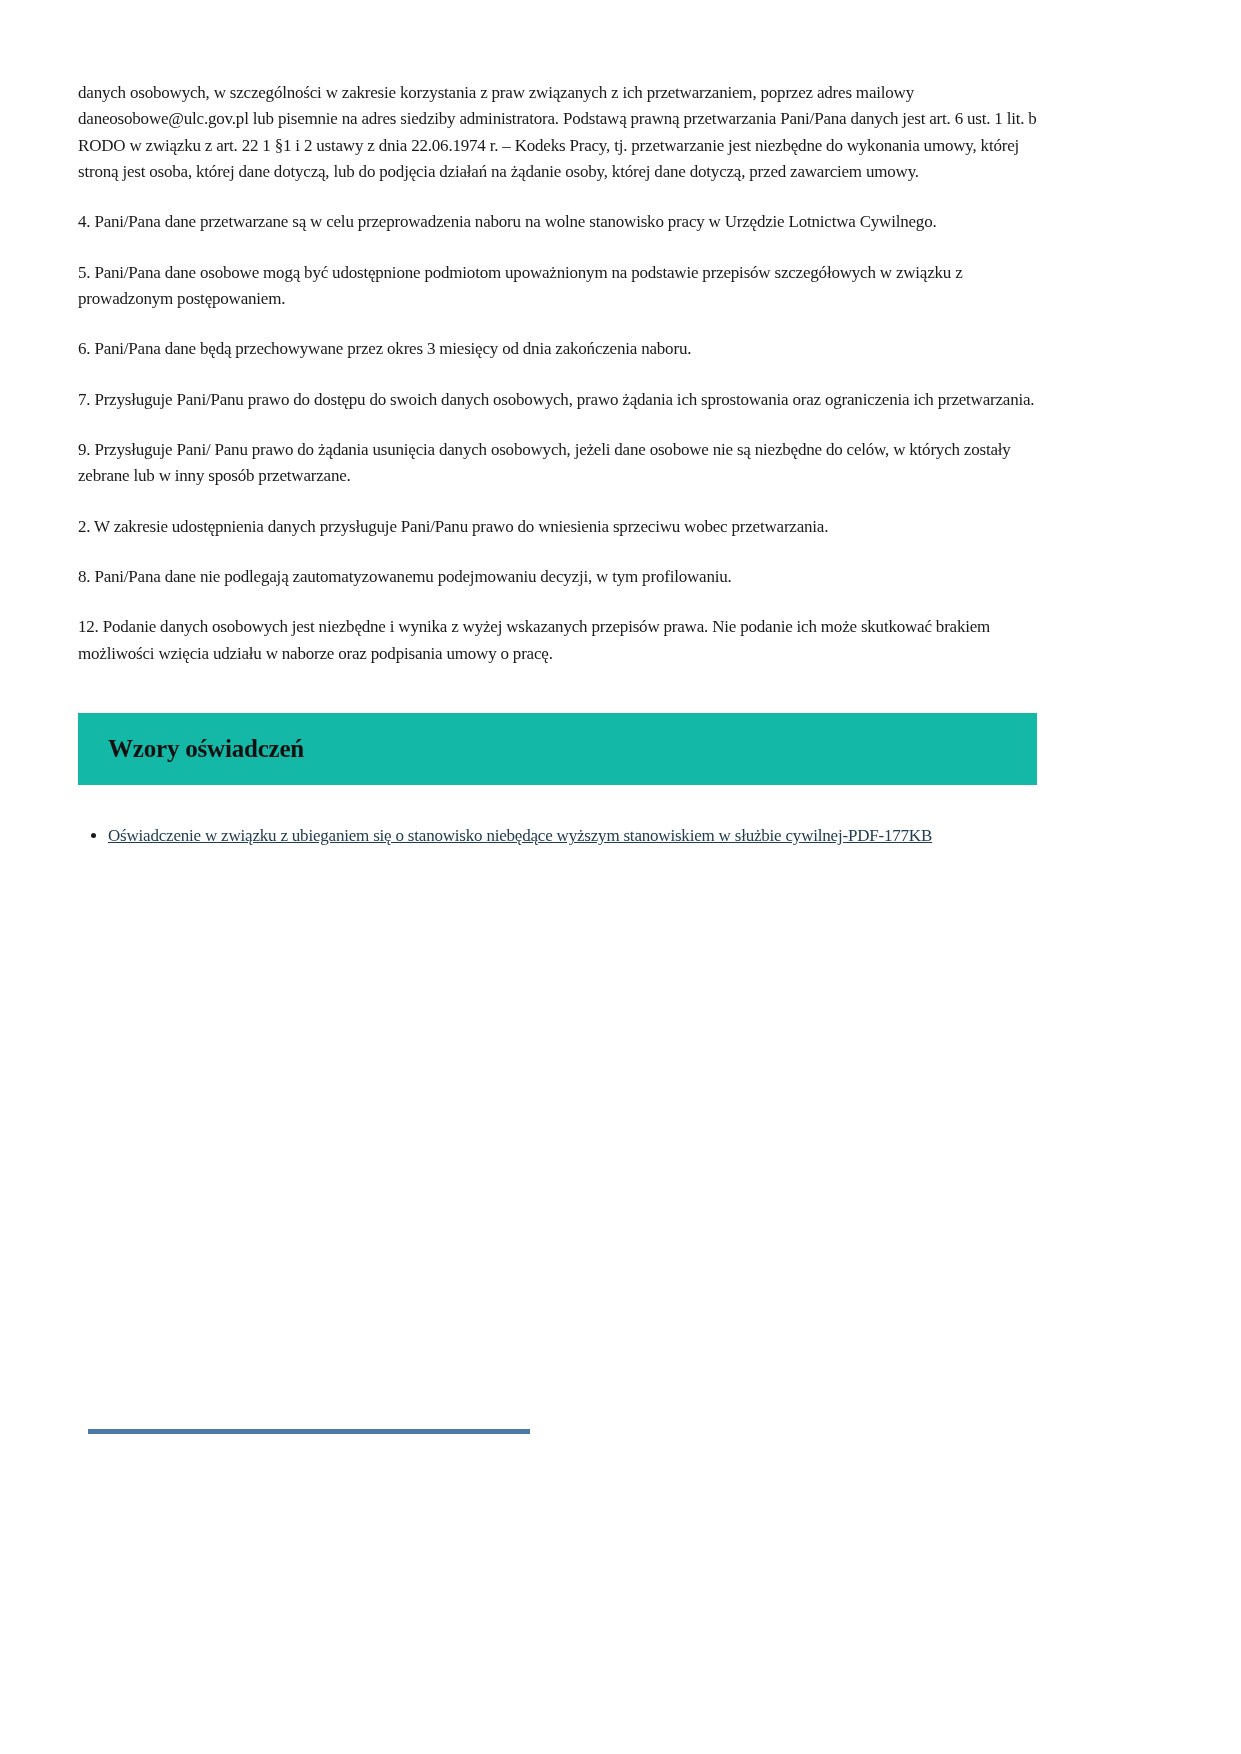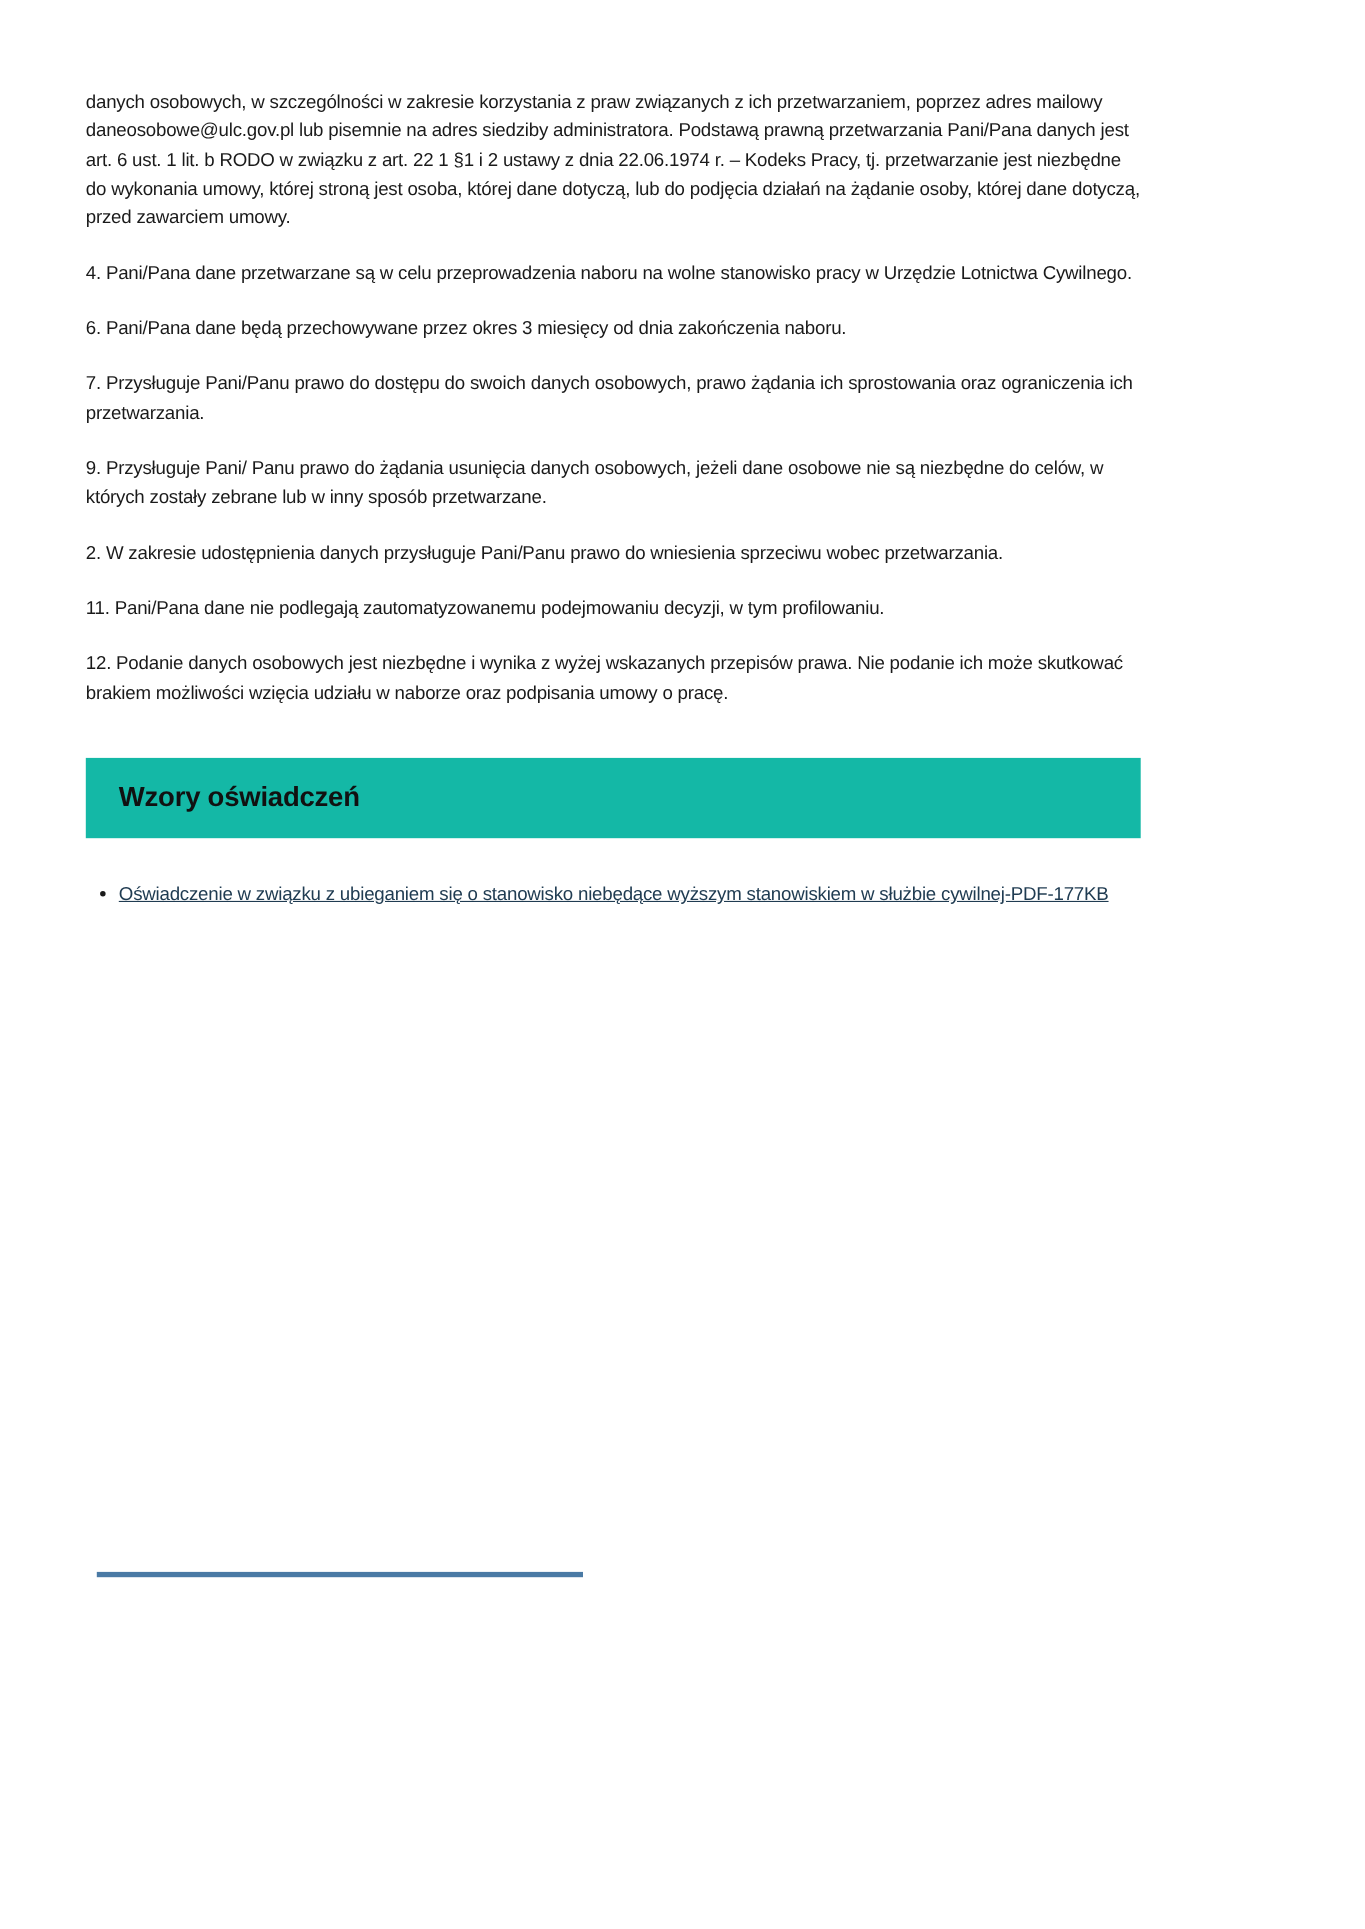--- a/index.html
+++ b/index.html
@@ -8,20 +8,21 @@
     height: 1754px;
     background: #ffffff;
     font-family: "Liberation Sans", "DejaVu Sans", sans-serif;
     position: relative;
   }
   .page {
     position: relative;
     width: 1241px;
     height: 1434px;
     overflow: hidden;
+    font-family: Liberation Serif, serif;
   }
   .content {
     position: absolute;
     left: 78px;
     top: 80px;
     width: 959px;
   }
   .content p {
     font-size: 17px;
     line-height: 1.55;
@@ -69,25 +70,26 @@
 </style>
 </head>
 <body>
 
 <div class="page">
 
   <div class="content">
 
     <p>danych osobowych, w szczególności w zakresie korzystania z praw związanych z ich przetwarzaniem, poprzez adres mailowy daneosobowe@ulc.gov.pl lub pisemnie na adres siedziby administratora. Podstawą prawną przetwarzania Pani/Pana danych jest art. 6 ust. 1 lit. b RODO w związku z art. 22 1 §1 i 2 ustawy z dnia 22.06.1974 r. – Kodeks Pracy, tj. przetwarzanie jest niezbędne do wykonania umowy, której stroną jest osoba, której dane dotyczą, lub do podjęcia działań na żądanie osoby, której dane dotyczą, przed zawarciem umowy.</p>
     <p>4. Pani/Pana dane przetwarzane są w celu przeprowadzenia naboru na wolne stanowisko pracy w Urzędzie Lotnictwa Cywilnego.</p>
+    <p>5. Pani/Pana dane osobowe mogą być udostępnione podmiotom upoważnionym na podstawie przepisów szczegółowych w związku z prowadzonym postępowaniem.</p>
     <p>6. Pani/Pana dane będą przechowywane przez okres 3 miesięcy od dnia zakończenia naboru.</p>
     <p>7. Przysługuje Pani/Panu prawo do dostępu do swoich danych osobowych, prawo żądania ich sprostowania oraz ograniczenia ich przetwarzania.</p>
     <p>9. Przysługuje Pani/ Panu prawo do żądania usunięcia danych osobowych, jeżeli dane osobowe nie są niezbędne do celów, w których zostały zebrane lub w inny sposób przetwarzane.</p>
     <p>2. W zakresie udostępnienia danych przysługuje Pani/Panu prawo do wniesienia sprzeciwu wobec przetwarzania.</p>
-    <p>11. Pani/Pana dane nie podlegają zautomatyzowanemu podejmowaniu decyzji, w tym profilowaniu.</p>
+    <p>8. Pani/Pana dane nie podlegają zautomatyzowanemu podejmowaniu decyzji, w tym profilowaniu.</p>
     <p>12. Podanie danych osobowych jest niezbędne i wynika z wyżej wskazanych przepisów prawa. Nie podanie ich może skutkować brakiem możliwości wzięcia udziału w naborze oraz podpisania umowy o pracę.</p>
 
     <div class="section-header">
       <h2>Wzory oświadczeń</h2>
     </div>
 
     <ul class="attachments">
       <li>
         <a href="#">Oświadczenie w związku z ubieganiem się o stanowisko niebędące wyższym stanowiskiem w służbie cywilnej-PDF-177KB</a>
       </li>

